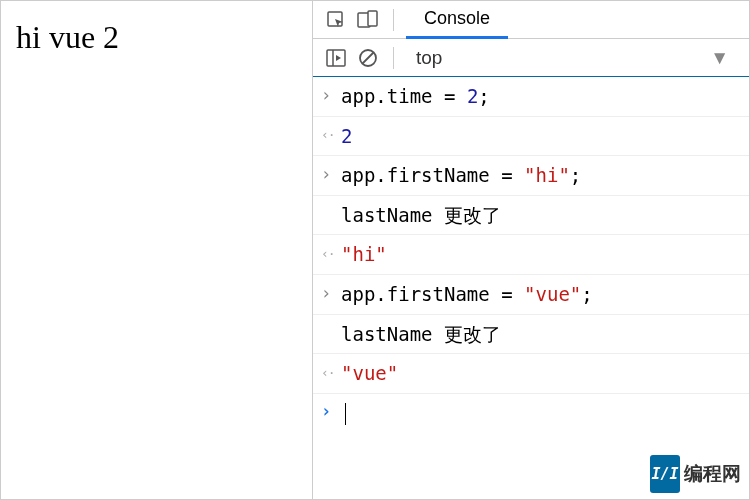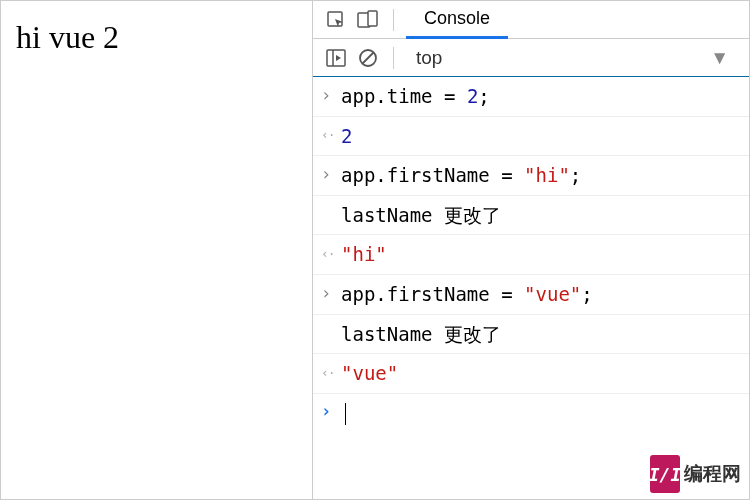--- a/index.html
+++ b/index.html
@@ -131,27 +131,27 @@
   display: flex;
   align-items: center;
   gap: 4px;
   font-size: 19px;
   font-weight: bold;
   color: #333;
 }
 .watermark .logo {
   width: 30px;
   height: 38px;
-  background: #be185d;
+  background: #0369a1;
   color: #fff;
   display: flex;
   align-items: center;
   justify-content: center;
   font-family: monospace;
-  font-size: 18px;
+  font-size: 15px;
   font-style: italic;
   border-radius: 3px;
 }
 </style>
 </head>
 <body>
 
 <div class="page-pane">
   <span>hi vue 2</span>
 </div>

